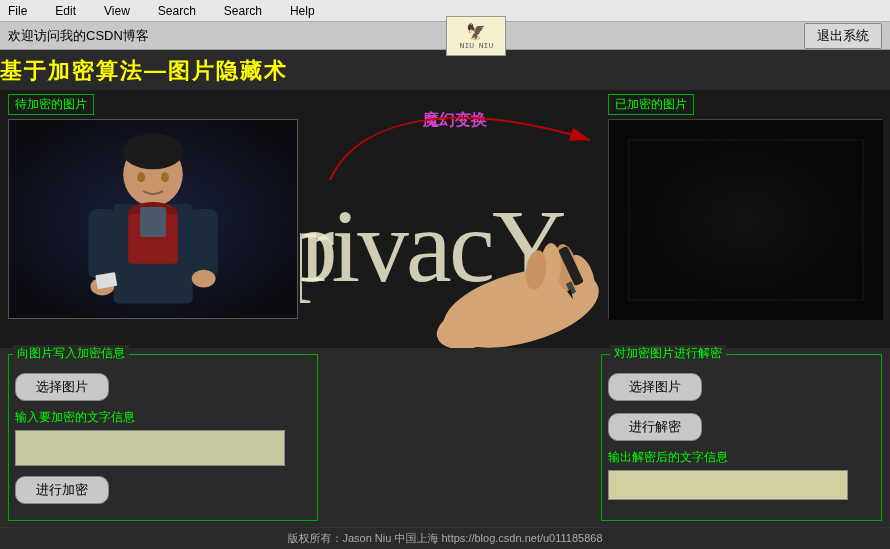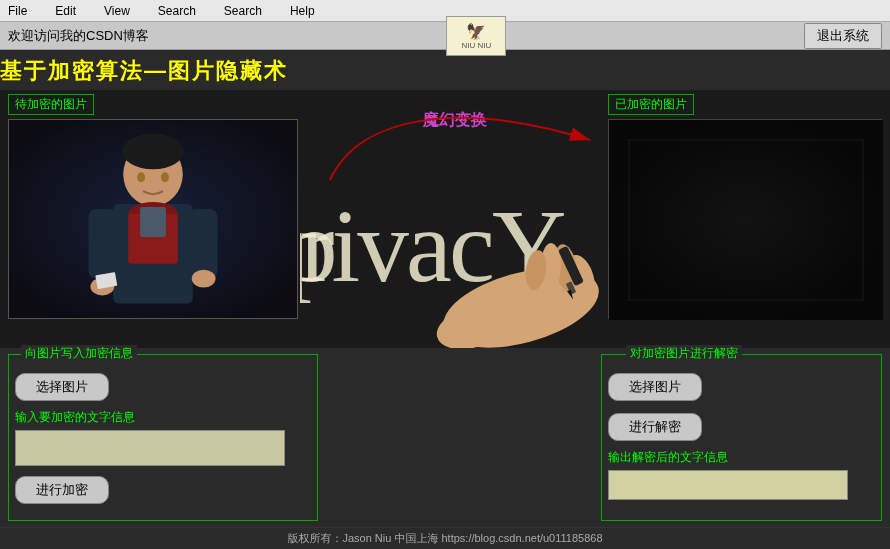--- a/index.html
+++ b/index.html
@@ -156,38 +156,38 @@
       width: 310px;
       min-width: 310px;
       border: 1px solid #00aa00;
       margin: 6px 8px;
       padding: 6px;
       position: relative;
     }
     #encrypt-section .section-title {
       position: absolute;
       top: -10px;
-      left: 12px;
+      left: 4px;
       background: #2a2a2a;
       color: #00ff00;
       font-size: 12px;
       padding: 0 4px;
     }
 
     #decrypt-section {
       flex: 1;
       border: 1px solid #00aa00;
       margin: 6px 8px;
       padding: 6px;
       position: relative;
     }
     #decrypt-section .section-title {
       position: absolute;
       top: -10px;
-      left: 24px;
+      left: 8px;
       background: #2a2a2a;
       color: #00ff00;
       font-size: 12px;
       padding: 0 4px;
     }
 
     .action-btn {
       background: #c8c8c8;
       border: 1px solid #888;
       padding: 4px 20px;
@@ -286,21 +286,21 @@
   <span class="menu-item">Search</span>
   <span class="menu-item">Search</span>
   <span class="menu-item">Help</span>
 </div>
 
 <div id="titlebar">
   <span id="welcome-text">欢迎访问我的CSDN博客</span>
   <div id="logo-area">
     <div id="logo-box">
       <div id="logo-bird">🦅</div>
-      <div style="font-size:8px;color:#555;">NIU NIU</div>
+      <div style="font-size:8px;color:#555;font-family:Liberation Mono, monospace;">NIU NIU</div>
     </div>
   </div>
   <button id="logout-btn">退出系统</button>
 </div>
 
 <div id="main-content-wrapper">
 
   <div id="main-title">基于加密算法—图片隐藏术</div>
 
   <div id="image-row">

